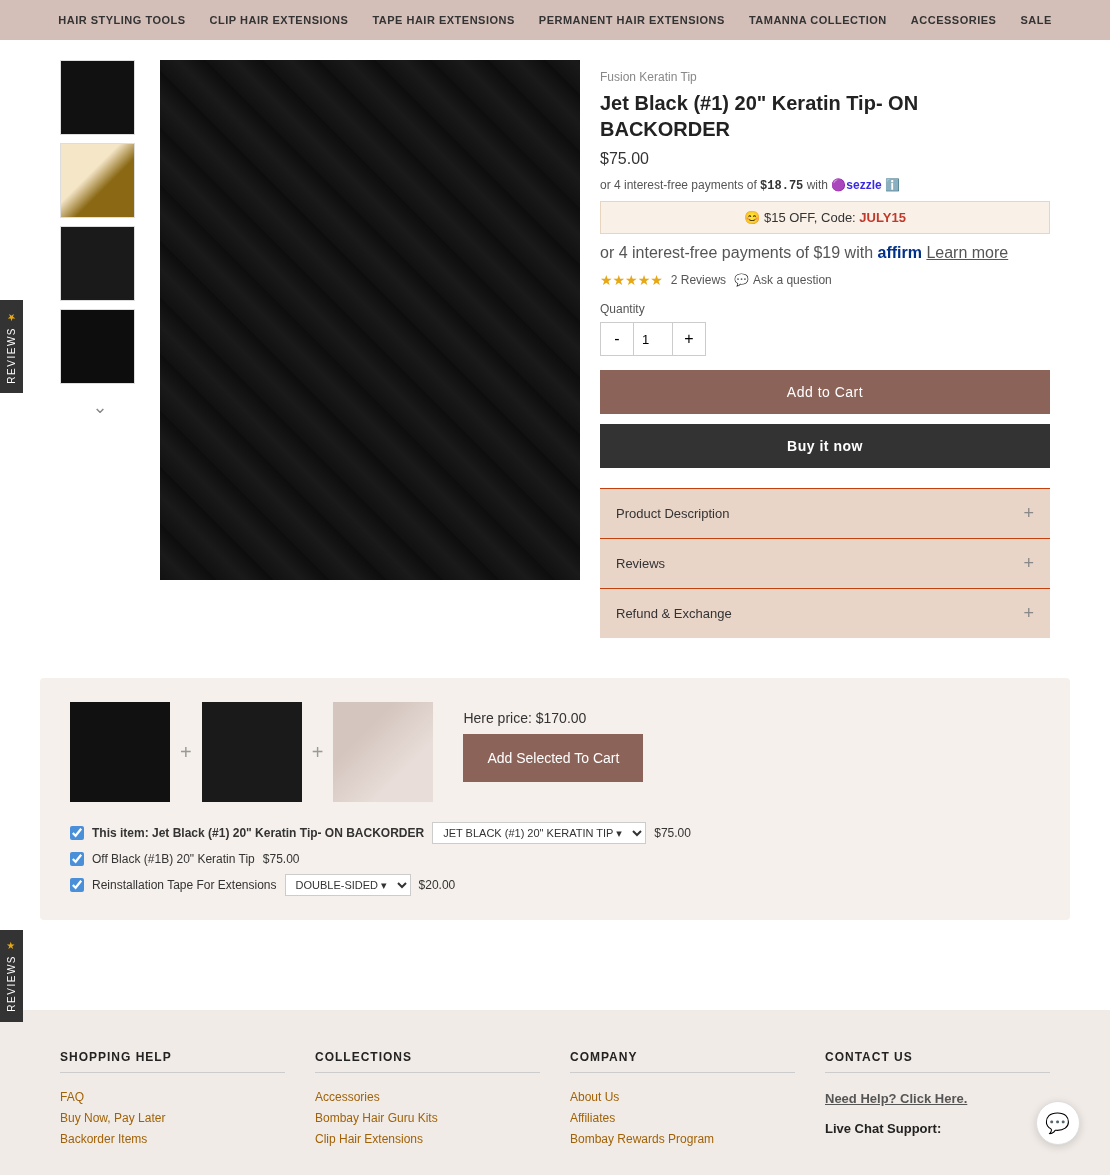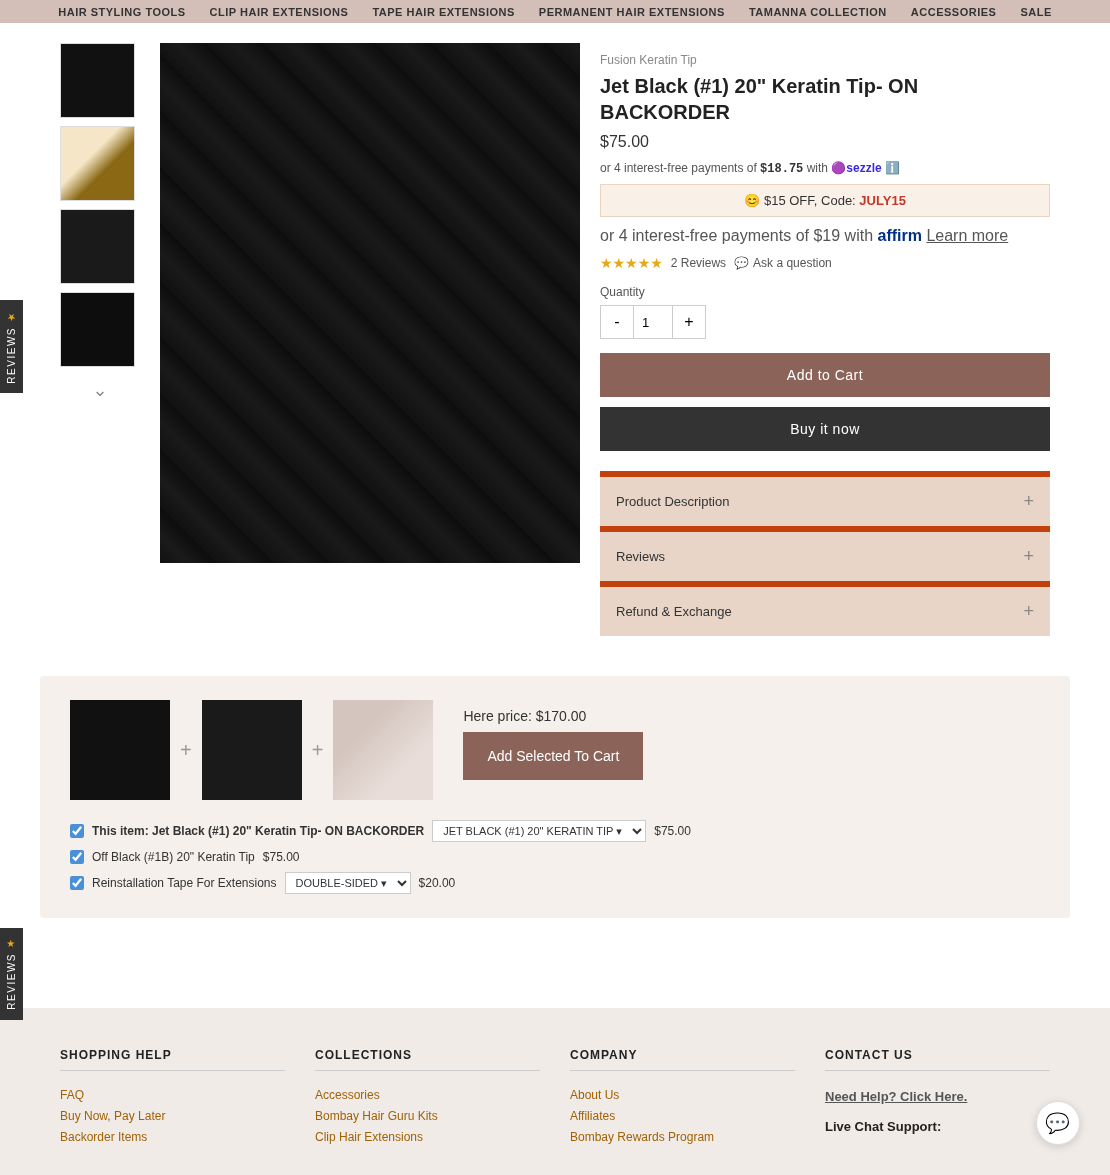--- a/index.html
+++ b/index.html
@@ -1,19 +1,19 @@
 <!DOCTYPE html>
 <html><head>
   <meta charset="utf-8">
   <style>
     * { box-sizing: border-box; margin: 0; padding: 0; }
     body { font-family: Arial, Helvetica, sans-serif; font-size: 13px; color: #333; background: #fff; width: 1110px; }
 
     
-    .nav-bar { background: #d4bfb8; padding: 0 20px; display: flex; align-items: center; justify-content: center; height: 23px; }
+    .nav-bar { background: #d4bfb8; padding: 0 20px; display: flex; align-items: center; justify-content: center; height: 40px; }
     .nav-bar a { color: #333; text-decoration: none; font-size: 11px; font-weight: 600; letter-spacing: 0.5px; text-transform: uppercase; margin: 0 12px; white-space: nowrap; }
 
     
     .product-section { display: flex; padding: 20px 60px; gap: 20px; background: #fff; }
 
     
     .thumbnails { display: flex; flex-direction: column; gap: 8px; width: 80px; flex-shrink: 0; }
     .thumb { width: 75px; height: 75px; background: #1a1a1a; cursor: pointer; border: 1px solid #ddd; overflow: hidden; }
     .thumb.color-swatch { background: linear-gradient(135deg, #f5e6c8 40%, #8b6914 60%); }
     .thumb-chevron { text-align: center; font-size: 18px; color: #888; cursor: pointer; padding: 4px 0; }
@@ -35,22 +35,22 @@
     .affirm-line a { color: #555; }
     .reviews-line { display: flex; align-items: center; gap: 8px; margin-bottom: 14px; }
     .stars { color: #e6a817; font-size: 14px; }
     .reviews-count { font-size: 12px; color: #555; }
     .ask-question { font-size: 12px; color: #555; display: flex; align-items: center; gap: 4px; }
     .quantity-label { font-size: 12px; color: #555; margin-bottom: 6px; }
     .quantity-control { display: flex; align-items: center; gap: 0; margin-bottom: 14px; border: 1px solid #ccc; width: fit-content; }
     .qty-btn { width: 32px; height: 32px; background: #fff; border: none; font-size: 16px; cursor: pointer; display: flex; align-items: center; justify-content: center; }
     .qty-input { width: 40px; height: 32px; text-align: center; border: none; border-left: 1px solid #ccc; border-right: 1px solid #ccc; font-size: 13px; }
     .btn-add-cart { width: 100%; padding: 14px; background: #8b6358; color: #fff; border: none; font-size: 14px; cursor: pointer; margin-bottom: 10px; letter-spacing: 0.5px; }
-    .btn-buy-now { width: 100%; padding: 14px; background: #333; color: #fff; border: none; font-size: 14px; font-weight: 400; cursor: pointer; margin-bottom: 20px; letter-spacing: 0.5px; }
-    .accordion-item { border-top: 6px solid #c2410c; }
+    .btn-buy-now { width: 100%; padding: 14px; background: #333; color: #fff; border: none; font-size: 14px; font-weight: 700; cursor: pointer; margin-bottom: 20px; letter-spacing: 0.5px; }
+    .accordion-item { border-top: 1px solid #c2410c; }
     .accordion-header { display: flex; justify-content: space-between; align-items: center; padding: 14px 16px; background: #e8d5c8; cursor: pointer; font-size: 13px; color: #333; }
     .accordion-plus { font-size: 18px; color: #888; }
 
     
     .fbt-section { background: #f5f0eb; margin: 10px 40px; padding: 24px 30px; border-radius: 4px; }
     .fbt-title { font-size: 18px; font-weight: 600; margin-bottom: 20px; color: #333; }
     .fbt-products { display: flex; align-items: center; gap: 10px; margin-bottom: 20px; }
     .fbt-product { width: 100px; height: 100px; background: #1a1a1a; flex-shrink: 0; }
     .fbt-product.tape { background: linear-gradient(135deg, #d4c5be 30%, #e8ddd8 70%); }
     .fbt-plus { font-size: 20px; color: #999; }

